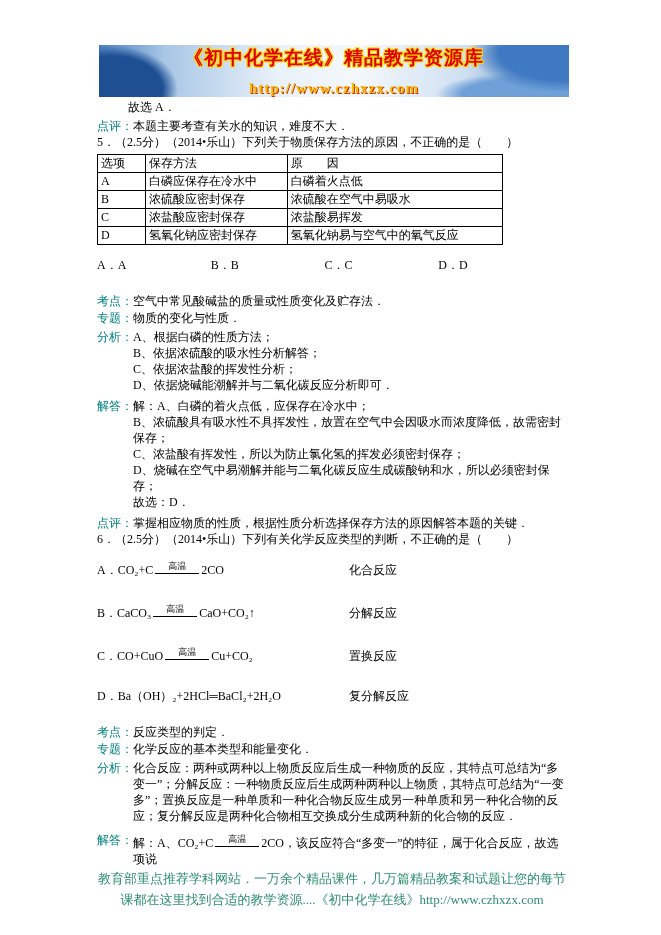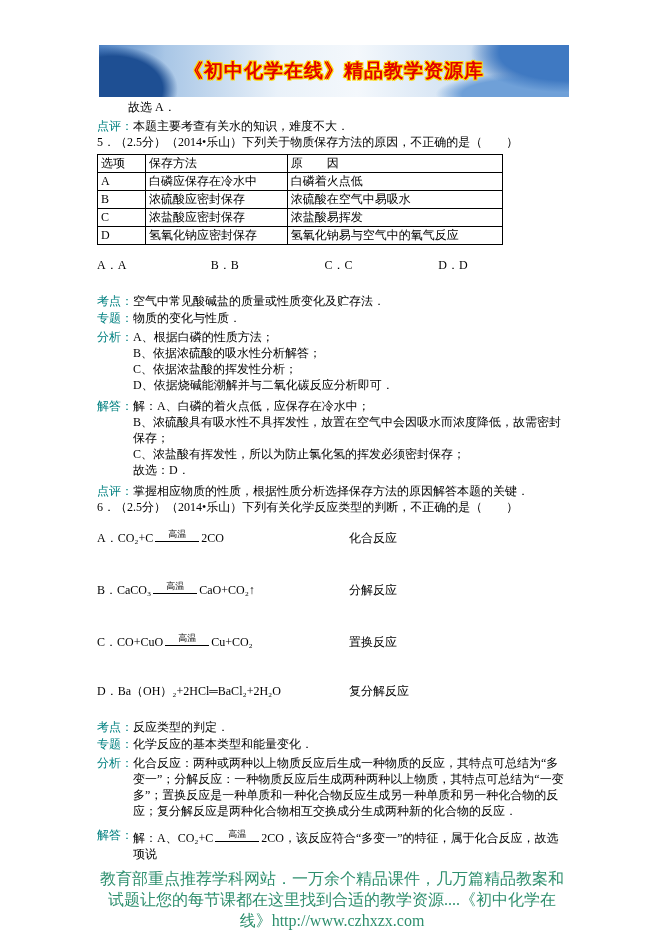--- a/index.html
+++ b/index.html
@@ -30,39 +30,40 @@
 
   
   .qtable{border-collapse:collapse;margin-top:4px;width:406px;padding-left:41px;}
   .qtable th,.qtable td{border:1px solid #000;font-weight:normal;text-align:left;
     padding:0 3px;height:17px;font-size:12px;line-height:15px;}
   .col0{width:43px;} .col1{width:143px;} .col2{width:220px;}
   .choices{display:flex;width:455px;margin-top:12px;}
   .choices span{width:25%;}
 
   
-  .q6-row{display:flex;align-items:baseline;margin-top:33px;}
+  .q6-row{display:flex;align-items:baseline;margin-top:24px;}
   .q6-row-first{margin-top:12px;}
   .q6-formula{width:252px;}
   .cond{position:relative;display:inline-block;width:44px;height:14px;border-bottom:1px solid #000;
     margin:0 2px;vertical-align:baseline;}
   .cond .cond-text{position:absolute;left:50%;transform:translateX(-50%);bottom:2px;
     font-size:9px;line-height:9px;white-space:nowrap;}
 
   
   .footer{position:absolute;left:97px;top:868px;width:470px;text-align:center;
-    color:#2e8f6e;font-size:16px;line-height:21px;}
+    color:#2e8f6e;font-size:13px;line-height:21px;}
 </style>
 </head>
 <body>
 
 <div class="page">
 
   <div class="banner">
     <div class="banner-title">《初中化学在线》精品教学资源库</div>
+    <div class="banner-url">http://www.czhxzx.com</div>
   </div>
 
   <div class="content">
 
     <div class="indent1">故选 A．</div>
     <div class="lrow">
       <span class="lbl">点评：</span>
       <span class="lval">本题主要考查有关水的知识，难度不大．</span>
     </div>
 
@@ -123,20 +124,21 @@
         <div>C、依据浓盐酸的挥发性分析；</div>
         <div>D、依据烧碱能潮解并与二氧化碳反应分析即可．</div>
       </span>
     </div>
     <div class="lrow mt5">
       <span class="lbl">解答：</span>
       <span class="lval">
         <div>解：A、白磷的着火点低，应保存在冷水中；</div>
         <div>B、浓硫酸具有吸水性不具挥发性，放置在空气中会因吸水而浓度降低，故需密封保存；</div>
         <div>C、浓盐酸有挥发性，所以为防止氯化氢的挥发必须密封保存；</div>
+        <div>D、烧碱在空气中易潮解并能与二氧化碳反应生成碳酸钠和水，所以必须密封保存；</div>
         <div>故选：D．</div>
       </span>
     </div>
     <div class="lrow mt5">
       <span class="lbl">点评：</span>
       <span class="lval">掌握相应物质的性质，根据性质分析选择保存方法的原因解答本题的关键．</span>
     </div>
 
     <div class="stem">6．（2.5分）（2014•乐山）下列有关化学反应类型的判断，不正确的是（　　）</div>
 

